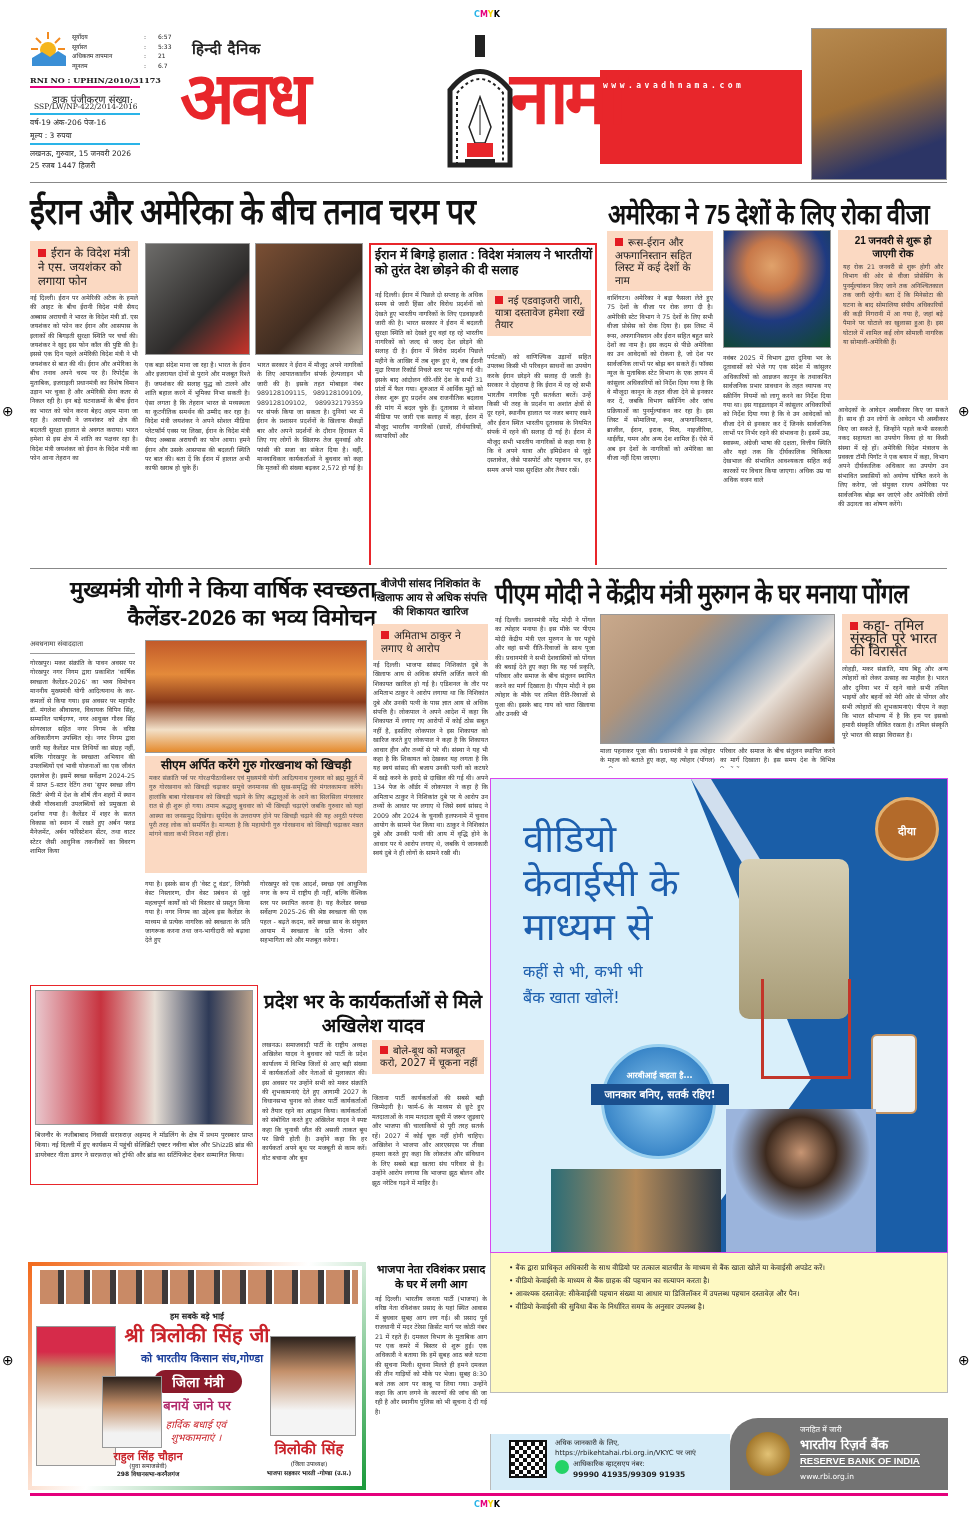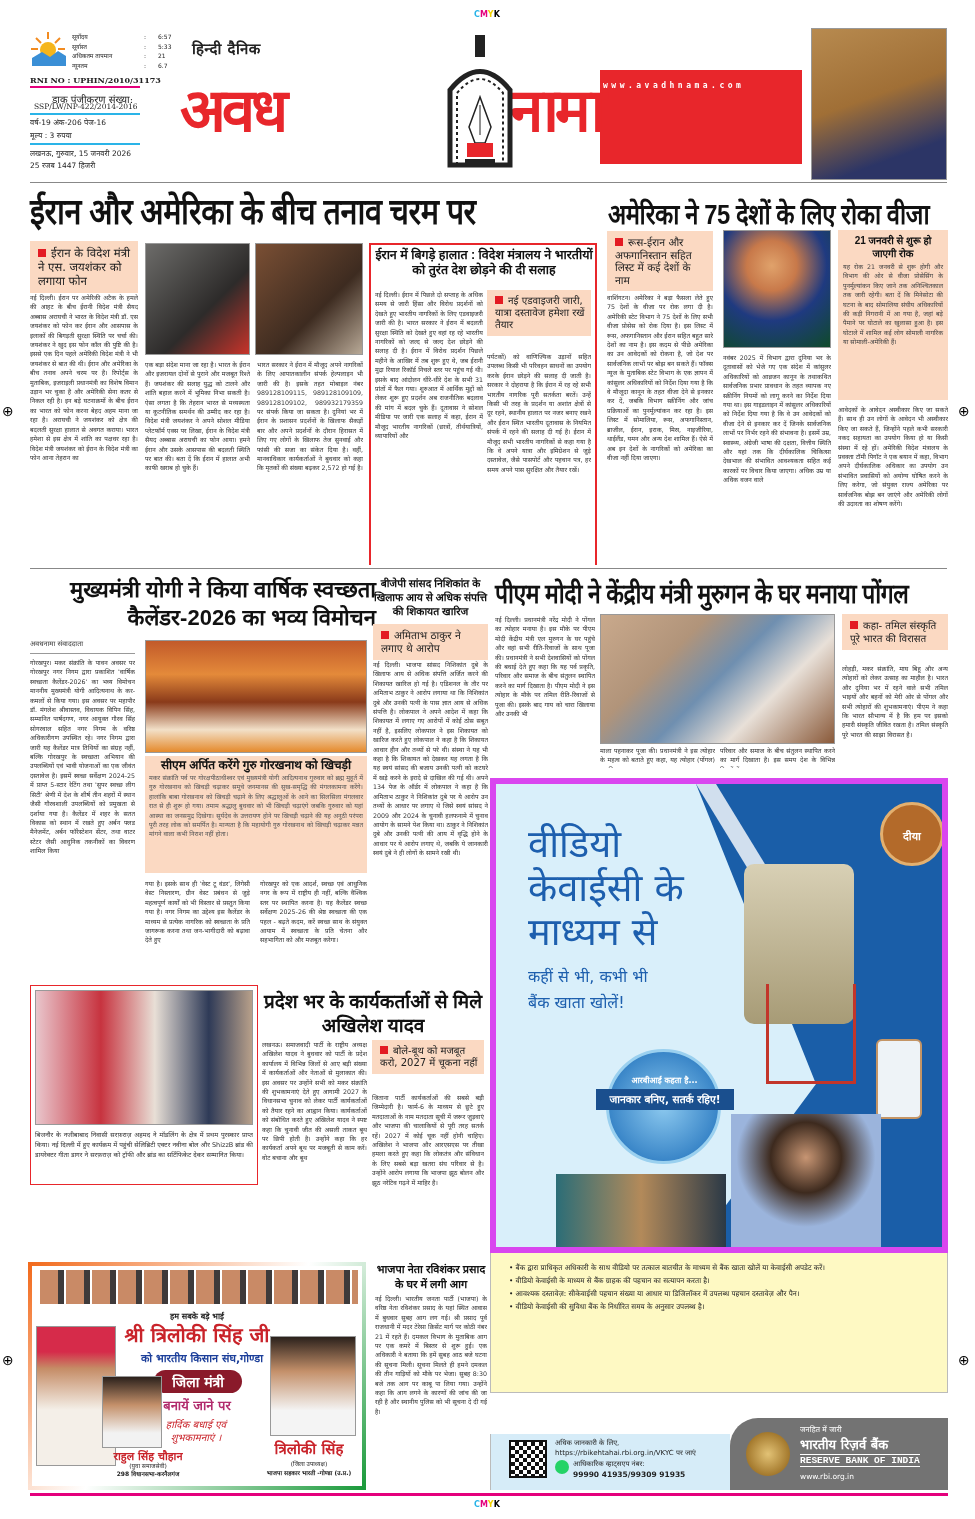--- a/index.html
+++ b/index.html
@@ -6,21 +6,21 @@
 body{width:975px;height:1519px;background:#fff;font-family:"DejaVu Sans",sans-serif;color:#222;position:relative;overflow:hidden}
 .abs{position:absolute}
 .cmyk{font-size:8px;font-weight:bold;letter-spacing:0}
 .c{color:#2ab4e8}.m{color:#e4007c}.y{color:#f2d200}.k{color:#000}
 .weather{left:32px;top:30px;width:140px;font-size:6px;line-height:9.5px}
 .weather .row{display:flex}
 .weather .lbl{width:72px}.weather .sep{width:14px}.weather .val{width:20px}
 .meta{left:30px;font-size:7.5px;font-family:"DejaVu Serif",serif}
 .hline{height:2px;left:30px;width:110px}
 .tag{font-size:15px;font-weight:bold;left:192px;top:38px;letter-spacing:.5px}
-.mast-text{position:absolute;font-family:"DejaVu Sans",sans-serif;font-weight:900;color:#e8262b;font-size:60px;line-height:100px;top:60px;letter-spacing:-4px}
+.mast-text{position:absolute;font-family:"DejaVu Sans",sans-serif;font-weight:900;color:#e8262b;font-size:72px;line-height:100px;top:48px;letter-spacing:-4px}
 .url{left:603px;top:81px;color:#fff;font-size:8px;letter-spacing:3.5px;font-family:"DejaVu Sans Mono",monospace;font-weight:bold}
 .pen{left:445px;top:35px;width:70px;height:133px}
 .rule{height:1px;background:#888}
 .photo{background:linear-gradient(135deg,#a9772f,#6a4518);border:1px solid #999}
 h1,.hd{font-family:"Liberation Sans",sans-serif;font-weight:bold;color:#111}
 .big{font-size:30px;letter-spacing:-.5px;line-height:34px;transform:scaleX(.85);transform-origin:left}
 .sub{background:#fbd9c2;font-size:11.5px;line-height:14px;padding:5px 6px 5px 8px;color:#222}
 .sub .sq{display:inline-block;width:8px;height:8px;background:#e31b23;margin-right:5px}
 .txt{font-size:6.3px;line-height:9.4px;text-align:justify;color:#333;font-family:"DejaVu Sans",sans-serif;overflow:hidden}
 .reg{font-size:6.3px;line-height:9.4px;color:#333}
@@ -100,21 +100,21 @@
 
 <div class="abs hd big" style="left:30px;top:195px;width:680px;font-size:36px">ईरान और अमेरिका के बीच तनाव चरम पर</div>
 <div class="abs sub" style="left:30px;top:241px;width:108px"><span class="sq"></span><span>ईरान के विदेश मंत्री ने एस. जयशंकर को लगाया फोन</span></div>
 <div class="abs txt" style="left:30px;top:293px;width:108px;height:270px">नई दिल्ली। ईरान पर अमेरिकी अटैक के हमले की आहट के बीच ईरानी विदेश मंत्री सैयद अब्बास अराघची ने भारत के विदेश मंत्री डॉ. एस जयशंकर को फोन कर ईरान और आसपास के इलाकों की बिगड़ती सुरक्षा स्थिति पर चर्चा की। जयशंकर ने खुद इस फोन कॉल की पुष्टि की है। इससे एक दिन पहले अमेरिकी विदेश मंत्री ने भी जयशंकर से बात की थी। ईरान और अमेरिका के बीच तनाव अपने चरम पर है। रिपोर्ट्स के मुताबिक, इजराइली प्रधानमंत्री का विशेष विमान उड़ान भर चुका है और अमेरिकी सेना कतर से निकल रही है। इन बड़े घटनाक्रमों के बीच ईरान का भारत को फोन करना बेहद अहम माना जा रहा है। अराघची ने जयशंकर को क्षेत्र की बदलती सुरक्षा हालात से अवगत कराया। भारत हमेशा से इस क्षेत्र में शांति का पक्षधर रहा है। विदेश मंत्री जयशंकर को ईरान के विदेश मंत्री का फोन आना तेहरान का</div>
 <div class="abs photo" style="left:145px;top:243px;width:105px;height:112px;background:linear-gradient(135deg,#6d6c6a,#2d2b2a 60%,#c8332a)"></div>
 <div class="abs photo" style="left:255px;top:243px;width:108px;height:112px;background:linear-gradient(135deg,#7a4f34,#3d2b20 60%,#b8a997)"></div>
 <div class="abs txt" style="left:145px;top:360px;width:105px;height:205px">एक बड़ा संदेश माना जा रहा है। भारत के ईरान और इजरायल दोनों से पुराने और मजबूत रिश्ते हैं। जयशंकर की सलाह युद्ध को टालने और शांति बहाल करने में भूमिका निभा सकती है। ऐसा लगता है कि तेहरान भारत से मध्यस्थता या कूटनीतिक समर्थन की उम्मीद कर रहा है। विदेश मंत्री जयशंकर ने अपने सोशल मीडिया प्लेटफॉर्म एक्स पर लिखा, ईरान के विदेश मंत्री सैयद अब्बास अराघची का फोन आया। हमने ईरान और उसके आसपास की बदलती स्थिति पर बात की। बता दें कि ईरान में हालात अभी काफी खराब हो चुके हैं।</div>
 <div class="abs txt" style="left:257px;top:360px;width:106px;height:205px">भारत सरकार ने ईरान में मौजूद अपने नागरिकों के लिए आपातकालीन संपर्क हेल्पलाइन भी जारी की है। इसके तहत मोबाइल नंबर 989128109115, 989128109109, 989128109102, 989932179359 पर संपर्क किया जा सकता है। दुनियां भर में ईरान के प्रशासन प्रदर्शनों के खिलाफ सैकड़ों बार और अपने प्रदर्शनों के दौरान हिरासत में लिए गए लोगों के खिलाफ तेज सुनवाई और फांसी की सजा का संकेत दिया है। वहीं, मानवाधिकार कार्यकर्ताओं ने बुधवार को कहा कि मृतकों की संख्या बढ़कर 2,572 हो गई है।</div>
 
 <div class="abs" style="left:369px;top:243px;width:228px;height:322px;border:2px solid #e8262b;border-bottom:none"></div>
-<div class="abs hd" style="left:375px;top:248px;width:218px;font-size:12.5px;line-height:15px;text-align:center">ईरान में बिगड़े हालात : विदेश मंत्रालय ने भारतीयों को तुरंत देश छोड़ने की दी सलाह</div>
+<div class="abs hd" style="left:375px;top:248px;width:218px;font-size:12.5px;line-height:15px;text-align:left">ईरान में बिगड़े हालात : विदेश मंत्रालय ने भारतीयों को तुरंत देश छोड़ने की दी सलाह</div>
 <div class="abs txt" style="left:375px;top:290px;width:108px;height:275px">नई दिल्ली। ईरान में पिछले दो सप्ताह के अधिक समय से जारी हिंसा और विरोध प्रदर्शनों को देखते हुए भारतीय नागरिकों के लिए एडवाइजरी जारी की है। भारत सरकार ने ईरान में बदलती सुरक्षा स्थिति को देखते हुए वहां रह रहे भारतीय नागरिकों को जल्द से जल्द देश छोड़ने की सलाह दी है। ईरान में विरोध प्रदर्शन पिछले महीने के आखिर में तब शुरू हुए थे, जब ईरानी मुद्रा रियाल रिकॉर्ड निचले स्तर पर पहुंच गई थी। इसके बाद आंदोलन धीरे-धीरे देश के सभी 31 प्रांतों में फैल गया। शुरुआत में आर्थिक मुद्दों को लेकर शुरू हुए प्रदर्शन अब राजनीतिक बदलाव की मांग में बदल चुके हैं। दूतावास ने सोशल मीडिया पर जारी एक सलाह में कहा, ईरान में मौजूद भारतीय नागरिकों (छात्रों, तीर्थयात्रियों, व्यापारियों और</div>
 <div class="abs sub" style="left:487px;top:290px;width:104px;font-size:10px;line-height:12px"><span class="sq"></span><span>नई एडवाइजरी जारी, यात्रा दस्तावेज हमेशा रखें तैयार</span></div>
 <div class="abs txt" style="left:487px;top:352px;width:104px;height:213px">पर्यटकों) को वाणिज्यिक उड़ानों सहित उपलब्ध किसी भी परिवहन साधनों का उपयोग करके ईरान छोड़ने की सलाह दी जाती है। सरकार ने दोहराया है कि ईरान में रह रहे सभी भारतीय नागरिक पूरी सतर्कता बरतें। उन्हें किसी भी तरह के प्रदर्शन या अशांत क्षेत्रों से दूर रहने, स्थानीय हालात पर नजर बनाए रखने और ईरान स्थित भारतीय दूतावास के नियमित संपर्क में रहने की सलाह दी गई है। ईरान में मौजूद सभी भारतीय नागरिकों से कहा गया है कि वे अपने यात्रा और इमिग्रेशन से जुड़े दस्तावेज, जैसे पासपोर्ट और पहचान पत्र, हर समय अपने पास सुरक्षित और तैयार रखें।</div>
 
 <div class="abs hd big" style="left:608px;top:198px;width:420px;font-size:28px">अमेरिका ने 75 देशों के लिए रोका वीजा</div>
 <div class="abs sub" style="left:607px;top:231px;width:106px;font-size:10.5px;line-height:12.5px"><span class="sq"></span><span>रूस-ईरान और अफगानिस्तान सहित लिस्ट में कई देशों के नाम</span></div>
 <div class="abs txt" style="left:607px;top:293px;width:106px;height:272px">वाशिंगटन। अमेरिका ने बड़ा फैसला लेते हुए 75 देशों के वीजा पर रोक लगा दी है। अमेरिकी स्टेट विभाग ने 75 देशों के लिए सभी वीजा प्रोसेस को रोक दिया है। इस लिस्ट में रूस, अफगानिस्तान और ईरान सहित बहुत सारे देशों का नाम है। इस कदम से पीछे अमेरिका का उन आवेदकों को रोकना है, जो देश पर सार्वजनिक लाभों पर बोझ बन सकते हैं। फॉक्स न्यूज के मुताबिक स्टेट विभाग के एक ज्ञापन में कांसुलर अधिकारियों को निर्देश दिया गया है कि वे मौजूदा कानून के तहत वीजा देने से इनकार कर दें, जबकि विभाग स्क्रीनिंग और जांच प्रक्रियाओं का पुनर्मूल्यांकन कर रहा है। इस लिस्ट में सोमालिया, रूस, अफगानिस्तान, ब्राजील, ईरान, इराक, मिस्र, नाइजीरिया, थाईलैंड, यमन और अन्य देश शामिल हैं। ऐसे में अब इन देशों के नागरिकों को अमेरिका का वीजा नहीं दिया जाएगा।</div>
 <div class="abs photo" style="left:723px;top:230px;width:108px;height:118px;background:radial-gradient(circle at 45% 30%,#e0a26b 0,#c8794a 25%,#1f3a80 55%,#0f4a2a 100%)"></div>
 <div class="abs txt" style="left:723px;top:353px;width:108px;height:212px">नवंबर 2025 में विभाग द्वारा दुनिया भर के दूतावासों को भेजे गए एक संदेश में कांसुलर अधिकारियों को आव्रजन कानून के तथाकथित सार्वजनिक प्रभार प्रावधान के तहत व्यापक नए स्क्रीनिंग नियमों को लागू करने का निर्देश दिया गया था। इस गाइडलाइन में कांसुलर अधिकारियों को निर्देश दिया गया है कि वे उन आवेदकों को वीजा देने से इनकार कर दें जिनके सार्वजनिक लाभों पर निर्भर रहने की संभावना है। इसमें उम्र, स्वास्थ्य, अंग्रेजी भाषा की दक्षता, वित्तीय स्थिति और यहां तक कि दीर्घकालिक चिकित्सा देखभाल की संभावित आवश्यकता सहित कई कारकों पर विचार किया जाएगा। अधिक उम्र या अधिक वजन वाले</div>
 <div class="abs" style="left:838px;top:230px;width:110px;height:170px;background:#fbd9c2">
@@ -140,24 +140,24 @@
 
 <div class="abs hd" style="left:373px;top:576px;width:115px;font-size:10.5px;line-height:14px;text-align:center">बीजेपी सांसद निशिकांत के खिलाफ आय से अधिक संपत्ति की शिकायत खारिज</div>
 <div class="abs sub" style="left:373px;top:624px;width:115px;font-size:10.5px;line-height:13px"><span class="sq"></span><span>अमिताभ ठाकुर ने लगाए थे आरोप</span></div>
 <div class="abs txt" style="left:373px;top:660px;width:115px;height:320px">नई दिल्ली। भाजपा सांसद निशिकांत दुबे के खिलाफ आय से अधिक संपत्ति अर्जित करने की शिकायत खारिज हो गई है। एडिशनल के तौर पर अमिताभ ठाकुर ने आरोप लगाया था कि निशिकांत दुबे और उनकी पत्नी के पास ज्ञात आय से अधिक संपत्ति है। लोकपाल ने अपने आदेश में कहा कि शिकायत में लगाए गए आरोपों में कोई ठोस सबूत नहीं है, इसलिए लोकपाल ने इस शिकायत को खारिज करते हुए लोकपाल ने कहा है कि शिकायत आधार हीन और तथ्यों से परे थी। संस्था ने यह भी कहा है कि शिकायत को देखकर यह लगता है कि यह स्वयं सांसद की बजाय उनकी पत्नी को कटघरे में खड़े करने के इरादे से दाखिल की गई थी। अपने 134 पेज के ऑर्डर में लोकपाल ने कहा है कि अमिताभ ठाकुर ने निशिकांत दुबे पर ये आरोप उन तथ्यों के आधार पर लगाए थे जिसे स्वयं सांसद ने 2009 और 2024 के चुनावी हलफनामे में चुनाव आयोग के सामने पेश किया था। ठाकुर ने निशिकांत दुबे और उनकी पत्नी की आय में वृद्धि होने के आधार पर ये आरोप लगाए थे, जबकि ये जानकारी स्वयं दुबे ने ही लोगों के सामने रखी थी।</div>
 
 <div class="abs hd big" style="left:495px;top:577px;width:520px;font-size:27px">पीएम मोदी ने केंद्रीय मंत्री मुरुगन के घर मनाया पोंगल</div>
 <div class="abs txt" style="left:495px;top:615px;width:100px;height:147px">नई दिल्ली। प्रधानमंत्री नरेंद्र मोदी ने पोंगल का त्योहार मनाया है। इस मौके पर पीएम मोदी केंद्रीय मंत्री एल मुरुगन के घर पहुंचे और वहां सभी रीति-रिवाजों के साथ पूजा की। प्रधानमंत्री ने सभी देशवासियों को पोंगल की बधाई देते हुए कहा कि यह पर्व प्रकृति, परिवार और समाज के बीच संतुलन स्थापित करने का मार्ग दिखाता है। पीएम मोदी ने इस त्योहार के मौके पर तमिल रीति-रिवाजों से पूजा की। इसके बाद गाय को चारा खिलाया और उनकी भी</div>
 <div class="abs photo" style="left:600px;top:614px;width:235px;height:130px;background:linear-gradient(135deg,#c9a98c 0%,#b1947a 30%,#6f8fb0 50%,#e8e0d8 70%,#8a5a3a 100%)"></div>
 <div class="abs txt" style="left:600px;top:746px;width:115px;height:22px">माला पहनाकर पूजा की। प्रधानमंत्री ने इस त्योहार के महत्व को बताते हुए कहा, यह त्योहार (पोंगल) प्रकृति,</div>
 <div class="abs txt" style="left:720px;top:746px;width:115px;height:22px">परिवार और समाज के बीच संतुलन स्थापित करने का मार्ग दिखाता है। इस समय देश के विभिन्न हिस्सों में</div>
-<div class="abs sub" style="left:842px;top:614px;width:106px;font-size:10px;line-height:13px"><span class="sq"></span><span>कहा- तमिल संस्कृति पूरे भारत की विरासत</span></div>
+<div class="abs sub" style="left:842px;top:614px;width:106px;font-size:14px;line-height:13px"><span class="sq"></span><span>कहा- तमिल संस्कृति पूरे भारत की विरासत</span></div>
 <div class="abs txt" style="left:842px;top:664px;width:106px;height:103px">लोहड़ी, मकर संक्रांति, माघ बिहू और अन्य त्योहारों को लेकर उत्साह का माहौल है। भारत और दुनिया भर में रहने वाले सभी तमिल भाइयों और बहनों को मेरी ओर से पोंगल और सभी त्योहारों की शुभकामनाएं। पीएम ने कहा कि भारत सौभाग्य में है कि हम पर इसको हमारी संस्कृति जीवित रखता है। तमिल संस्कृति पूरे भारत की साझा विरासत है।</div>
 
-<div class="ad" style="left:490px;top:778px;width:458px;height:475px;background:#d9effa;border:6px solid #d946ef">
+<div class="ad" style="left:490px;top:778px;width:458px;height:475px;background:#d9effa;border:1px solid #d946ef">
   <svg class="abs" style="left:0;top:0" width="458" height="475" viewBox="0 0 458 475">
       <polygon points="200,0 458,0 458,475 190,475 320,300" fill="#1a5ea8"></polygon>
       <polygon points="200,0 220,0 330,180 310,180" fill="#fff" opacity=".8"></polygon>
     </svg>
   <div class="abs" style="left:32px;top:38px;color:#1d5fae;font-size:38px;line-height:44px;font-family:'DejaVu Sans',sans-serif">
     <div>वीडियो</div>
     <div>केवाईसी के</div>
     <div>माध्यम से</div>
   </div>
   <div class="abs" style="left:32px;top:180px;color:#1d5fae;font-size:16px;line-height:26px">
@@ -187,21 +187,21 @@
   <div class="abs" style="left:64px;top:4px;font-size:7px">अधिक जानकारी के लिए,</div>
   <div class="abs" style="left:64px;top:14px;font-size:7px">https://rbikehtahai.rbi.org.in/VKYC पर जाएं</div>
   <div class="abs" style="left:64px;top:26px;width:14px;height:14px;border-radius:50%;background:#25d366"></div>
   <div class="abs" style="left:82px;top:25px;font-size:7px">आधिकारिक व्हाट्सएप नंबर:</div>
   <div class="abs" style="left:82px;top:36px;font-size:7.5px;font-weight:bold">99990 41935/99309 91935</div>
 </div>
 <div class="ad" style="left:730px;top:1418px;width:218px;height:72px;background:#737373;border-top-left-radius:28px;color:#fff">
   <div class="abs" style="left:16px;top:14px;width:44px;height:44px;border-radius:50%;background:radial-gradient(circle,#e2c275 0,#a3782c 70%)"></div>
   <div class="abs" style="left:70px;top:6px;font-size:7.5px">जनहित में जारी</div>
   <div class="abs" style="left:70px;top:17px;font-size:13px;font-weight:bold">भारतीय रिज़र्व बैंक</div>
-  <div class="abs" style="left:70px;top:36px;font-size:9.5px;font-weight:bold;font-family:Liberation Mono, monospace;border-top:1px solid #fff;border-bottom:1px solid #fff">RESERVE BANK OF INDIA</div>
+  <div class="abs" style="left:70px;top:36px;font-size:9.5px;font-weight:bold;font-family:Liberation Sans, sans-serif;border-top:1px solid #fff;border-bottom:1px solid #fff">RESERVE BANK OF INDIA</div>
   <div class="abs" style="left:70px;top:54px;font-size:7.5px">www.rbi.org.in</div>
 </div>
 
 <div class="abs" style="left:30px;top:985px;width:228px;height:200px;border:1px solid #e8262b"></div>
 <div class="abs photo" style="left:35px;top:990px;width:218px;height:135px;background:linear-gradient(90deg,#e9c6cc 0,#c7333f 30%,#e8dfd6 55%,#2e3a57 80%,#b8a08a 100%)"></div>
 <div class="abs txt" style="left:35px;top:1130px;width:218px;height:55px;font-size:6.5px;line-height:10px">बिजनौर के नजीबाबाद निवासी सरफ़राज़ अहमद ने मॉडलिंग के क्षेत्र में प्रथम पुरस्कार प्राप्त किया। नई दिल्ली में हुए कार्यक्रम में पहुंची सेलिब्रिटी एक्टर नवीना बोल और ShizzB ब्रांड की डायरेक्टर गीता डागर ने सरफ़राज़ को ट्रॉफी और ब्रांड का सर्टिफिकेट देकर सम्मानित किया।</div>
 
 <div class="abs hd" style="left:262px;top:990px;width:222px;font-size:19px;line-height:24px;text-align:center">प्रदेश भर के कार्यकर्ताओं से मिले अखिलेश यादव</div>
 <div class="abs txt" style="left:262px;top:1040px;width:105px;height:190px">लखनऊ। समाजवादी पार्टी के राष्ट्रीय अध्यक्ष अखिलेश यादव ने बुधवार को पार्टी के प्रदेश कार्यालय में विभिन्न जिलों से आए बड़ी संख्या में कार्यकर्ताओं और नेताओं से मुलाकात की। इस अवसर पर उन्होंने सभी को मकर संक्रांति की शुभकामनाएं देते हुए आगामी 2027 के विधानसभा चुनाव को लेकर पार्टी कार्यकर्ताओं को तैयार रहने का आह्वान किया। कार्यकर्ताओं को संबोधित करते हुए अखिलेश यादव ने स्पष्ट कहा कि चुनावी जीत की असली ताकत बूथ पर छिपी होती है। उन्होंने कहा कि हर कार्यकर्ता अपने बूथ पर मजबूती से काम करें। वोट बचाना और बूथ</div>
 <div class="abs sub" style="left:372px;top:1040px;width:112px;font-size:10px;line-height:12px"><span class="sq"></span><span>बोले-बूथ को मजबूत करो, 2027 में चूकना नहीं</span></div>

